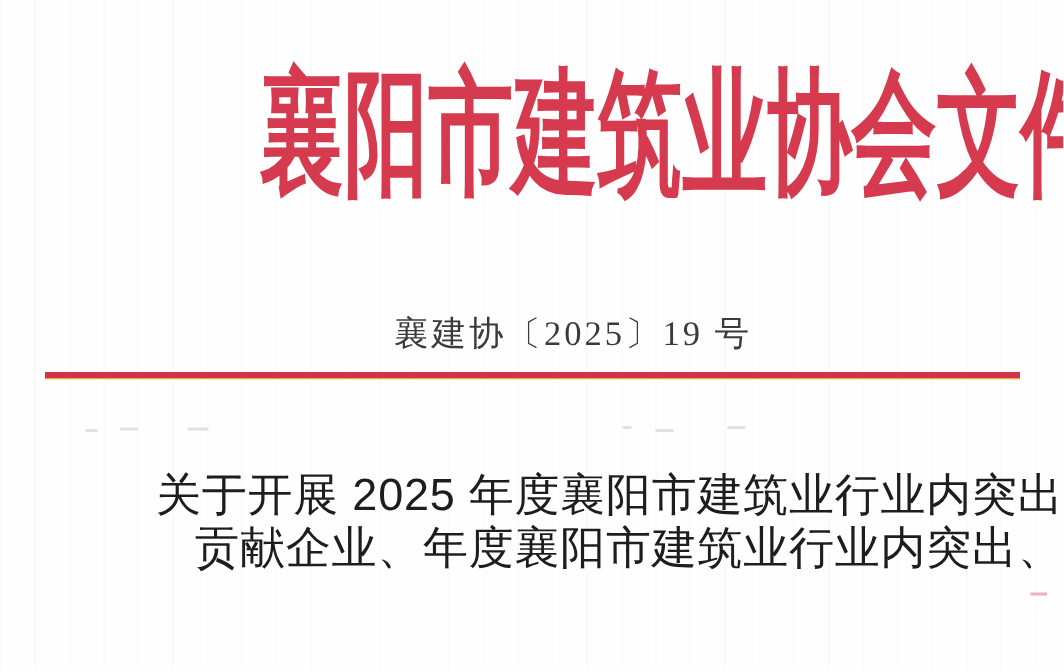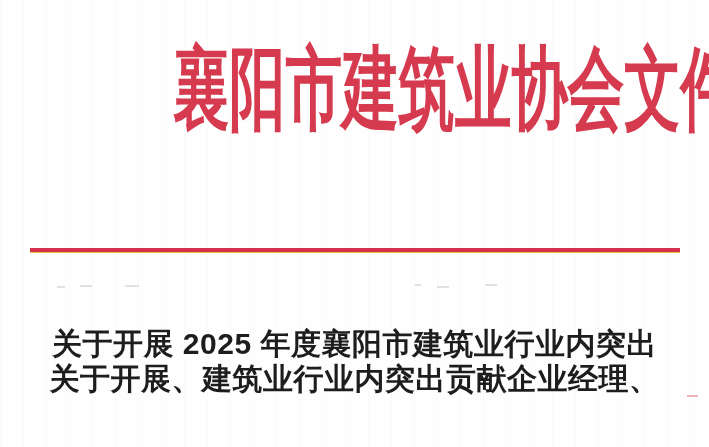--- a/index.html
+++ b/index.html
@@ -74,27 +74,27 @@
       #d5314b 62%,
       #cf3446 74%,
       #e9b93f 88%,
       #f3d468 100%
     );
   }
 
   
   .notice-title {
     position: absolute;
-    top: 327px;
+    top: 314px;
     left: 0;
     width: 100%;
-    text-align: center;
+    text-align: right;
     color: #1d1d1d;
     font-family: "Liberation Sans", "DejaVu Sans", sans-serif;
-    font-weight: 700;
+    font-weight: 400;
     font-size: 30px;
     line-height: 34.5px;
     letter-spacing: 0.5px;
   }
   .notice-title .line {
     white-space: nowrap;
   }
 
   
   .artifact {
@@ -107,26 +107,27 @@
     background: #e8a0a8;
   }
 </style>
 </head>
 <body>
 
 <div class="page">
 
   <h1 class="header-title"><span class="stretch">襄阳市建筑业协会文件</span></h1>
 
+  <div class="doc-number">襄建协〔2025〕19 号</div>
 
   <div class="red-divider"></div>
 
   <div class="notice-title">
     <div class="line">关于开展 2025 年度襄阳市建筑业行业内突出</div>
-    <div class="line">关于开展、建筑业行业内突出贡献企业经理、</div>
+    <div class="line">贡献企业、年度襄阳市建筑业行业内突出、</div>
   </div>
 
   <div class="artifact" style="left:57px;  top:286px; width:8px;"></div>
   <div class="artifact" style="left:80px;  top:285px; width:12px;"></div>
   <div class="artifact" style="left:125px; top:285px; width:14px;"></div>
   <div class="artifact" style="left:415px; top:284px; width:6px;"></div>
   <div class="artifact" style="left:437px; top:286px; width:12px;"></div>
   <div class="artifact" style="left:485px; top:284px; width:12px;"></div>
   <div class="artifact pink" style="left:687px; top:395px; width:11px;"></div>
 

